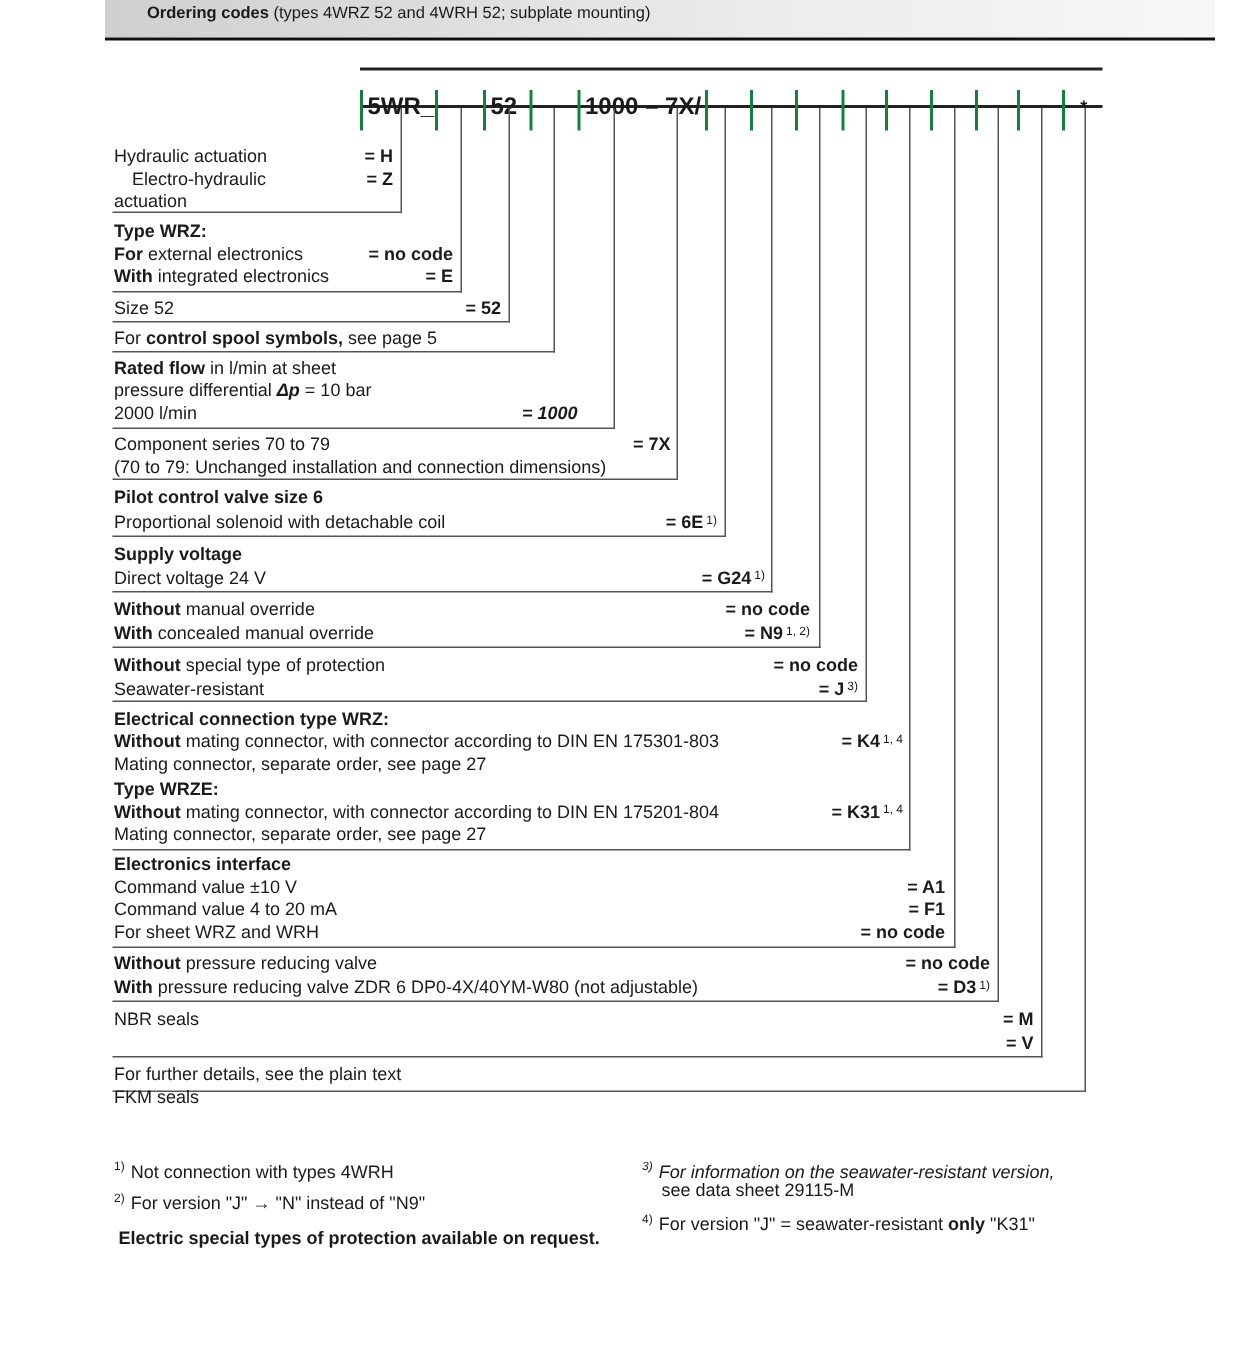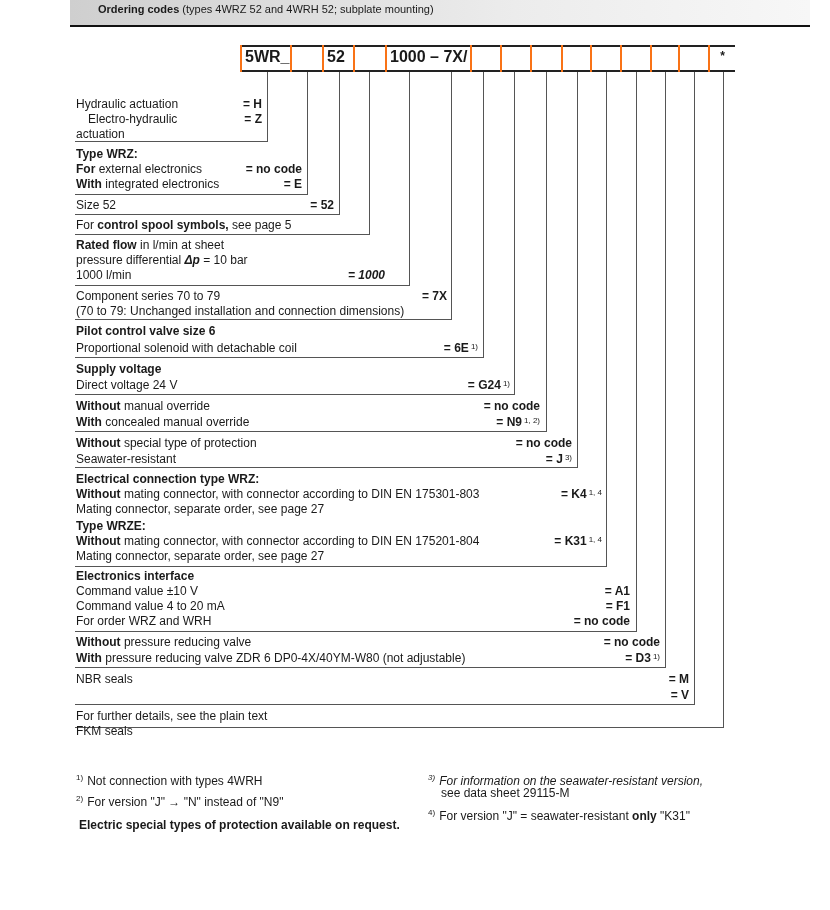--- a/index.html
+++ b/index.html
@@ -5,21 +5,21 @@
   html, body { margin:0; padding:0; background:#ffffff; }
   body { width:830px; height:910px; position:relative; overflow:hidden;
          font-family:"Liberation Sans", sans-serif; color:#1a1a1a; }
   .title-bar { position:absolute; left:70px; top:0; width:740px; height:25px;
                background:linear-gradient(to right,#cfcfcf,#ececec 60%,#f7f7f7);
                border-bottom:2px solid #111; }
   .title-bar .t { position:absolute; left:8px; top:3px; font-size:11px; white-space:nowrap;margin-left:20px; }
   .title-bar b { font-weight:bold; }
 
   .hdr { position:absolute; top:45px; height:27px; border-top:2px solid #222; border-bottom:2px solid #222; box-sizing:border-box; }
-  .cell { position:absolute; top:45px; height:27px; box-sizing:border-box; border-left:2px solid #f97316;
+  .cell { position:absolute; top:60px; height:27px; box-sizing:border-box; border-left:2px solid #15803d;
           font-weight:bold; font-size:16px; line-height:23px; padding-left:3px; }
   .star { font-size:12px; text-align:center; padding-left:0; }
   .box { position:absolute; left:75px; border-bottom:1.3px solid #555; border-right:1.3px solid #555; box-sizing:border-box; }
 
   .row { position:absolute; left:76px; font-size:12px; white-space:nowrap; line-height:15px; }
   .row b { font-weight:bold; }
   .code { position:absolute; font-size:12px; font-weight:bold; white-space:nowrap; text-align:right; line-height:15px; }
   .code sup { font-size:8px; font-weight:normal; vertical-align:top; position:relative; top:-2px; margin-left:2px; }
 
   .fn { position:absolute; font-size:12px; white-space:nowrap; line-height:15px; }
@@ -77,21 +77,21 @@
 <div class="row" style="top:177px;"><b>With</b><span> integrated electronics</span></div>
 <div class="code" style="top:177px;right:528px;">= E</div>
 
 <div class="row" style="top:198px;">Size 52</div>
 <div class="code" style="top:198px;right:496px;">= 52</div>
 
 <div class="row" style="top:218px;"><span>For </span><b>control spool symbols,</b><span> see page 5</span></div>
 
 <div class="row" style="top:238px;"><b>Rated flow</b><span> in l/min at sheet</span></div>
 <div class="row" style="top:253px;"><span>pressure differential </span><b style="font-style:italic;">Δp</b><span> = 10 bar</span></div>
-<div class="row" style="top:268px;">1000 l/min</div>
+<div class="row" style="top:268px;">2000 l/min</div>
 <div class="code" style="top:268px;right:445px;font-style:italic;">= 1000</div>
 
 <div class="row" style="top:289px;">Component series 70 to 79</div>
 <div class="code" style="top:289px;right:383px;">= 7X</div>
 <div class="row" style="top:304px;">(70 to 79: Unchanged installation and connection dimensions)</div>
 
 <div class="row" style="top:324px;font-weight:bold;">Pilot control valve size 6</div>
 <div class="row" style="top:341px;">Proportional solenoid with detachable coil</div>
 <div class="code" style="top:341px;right:352px;"><span>= 6E</span><sup>1)</sup></div>
 
@@ -116,21 +116,21 @@
 <div class="row" style="top:519px;font-weight:bold;">Type WRZE:</div>
 <div class="row" style="top:534px;"><b>Without</b><span> mating connector, with connector according to DIN EN 175201-804</span></div>
 <div class="code" style="top:534px;right:228px;"><span>= K31</span><sup>1, 4</sup></div>
 <div class="row" style="top:549px;">Mating connector, separate order, see page 27</div>
 
 <div class="row" style="top:569px;font-weight:bold;">Electronics interface</div>
 <div class="row" style="top:584px;">Command value ±10 V</div>
 <div class="code" style="top:584px;right:200px;">= A1</div>
 <div class="row" style="top:599px;">Command value 4 to 20 mA</div>
 <div class="code" style="top:599px;right:200px;">= F1</div>
-<div class="row" style="top:614px;">For order WRZ and WRH</div>
+<div class="row" style="top:614px;">For sheet WRZ and WRH</div>
 <div class="code" style="top:614px;right:200px;">= no code</div>
 
 <div class="row" style="top:635px;"><b>Without</b><span> pressure reducing valve</span></div>
 <div class="code" style="top:635px;right:170px;">= no code</div>
 <div class="row" style="top:651px;"><b>With</b><span> pressure reducing valve ZDR 6 DP0-4X/40YM-W80 (not adjustable)</span></div>
 <div class="code" style="top:651px;right:170px;"><span>= D3</span><sup>1)</sup></div>
 
 <div class="row" style="top:672px;">NBR seals</div>
 <div class="code" style="top:672px;right:141px;">= M</div>
 <div class="row" style="top:688px;margin-top:36px;">FKM seals</div>

